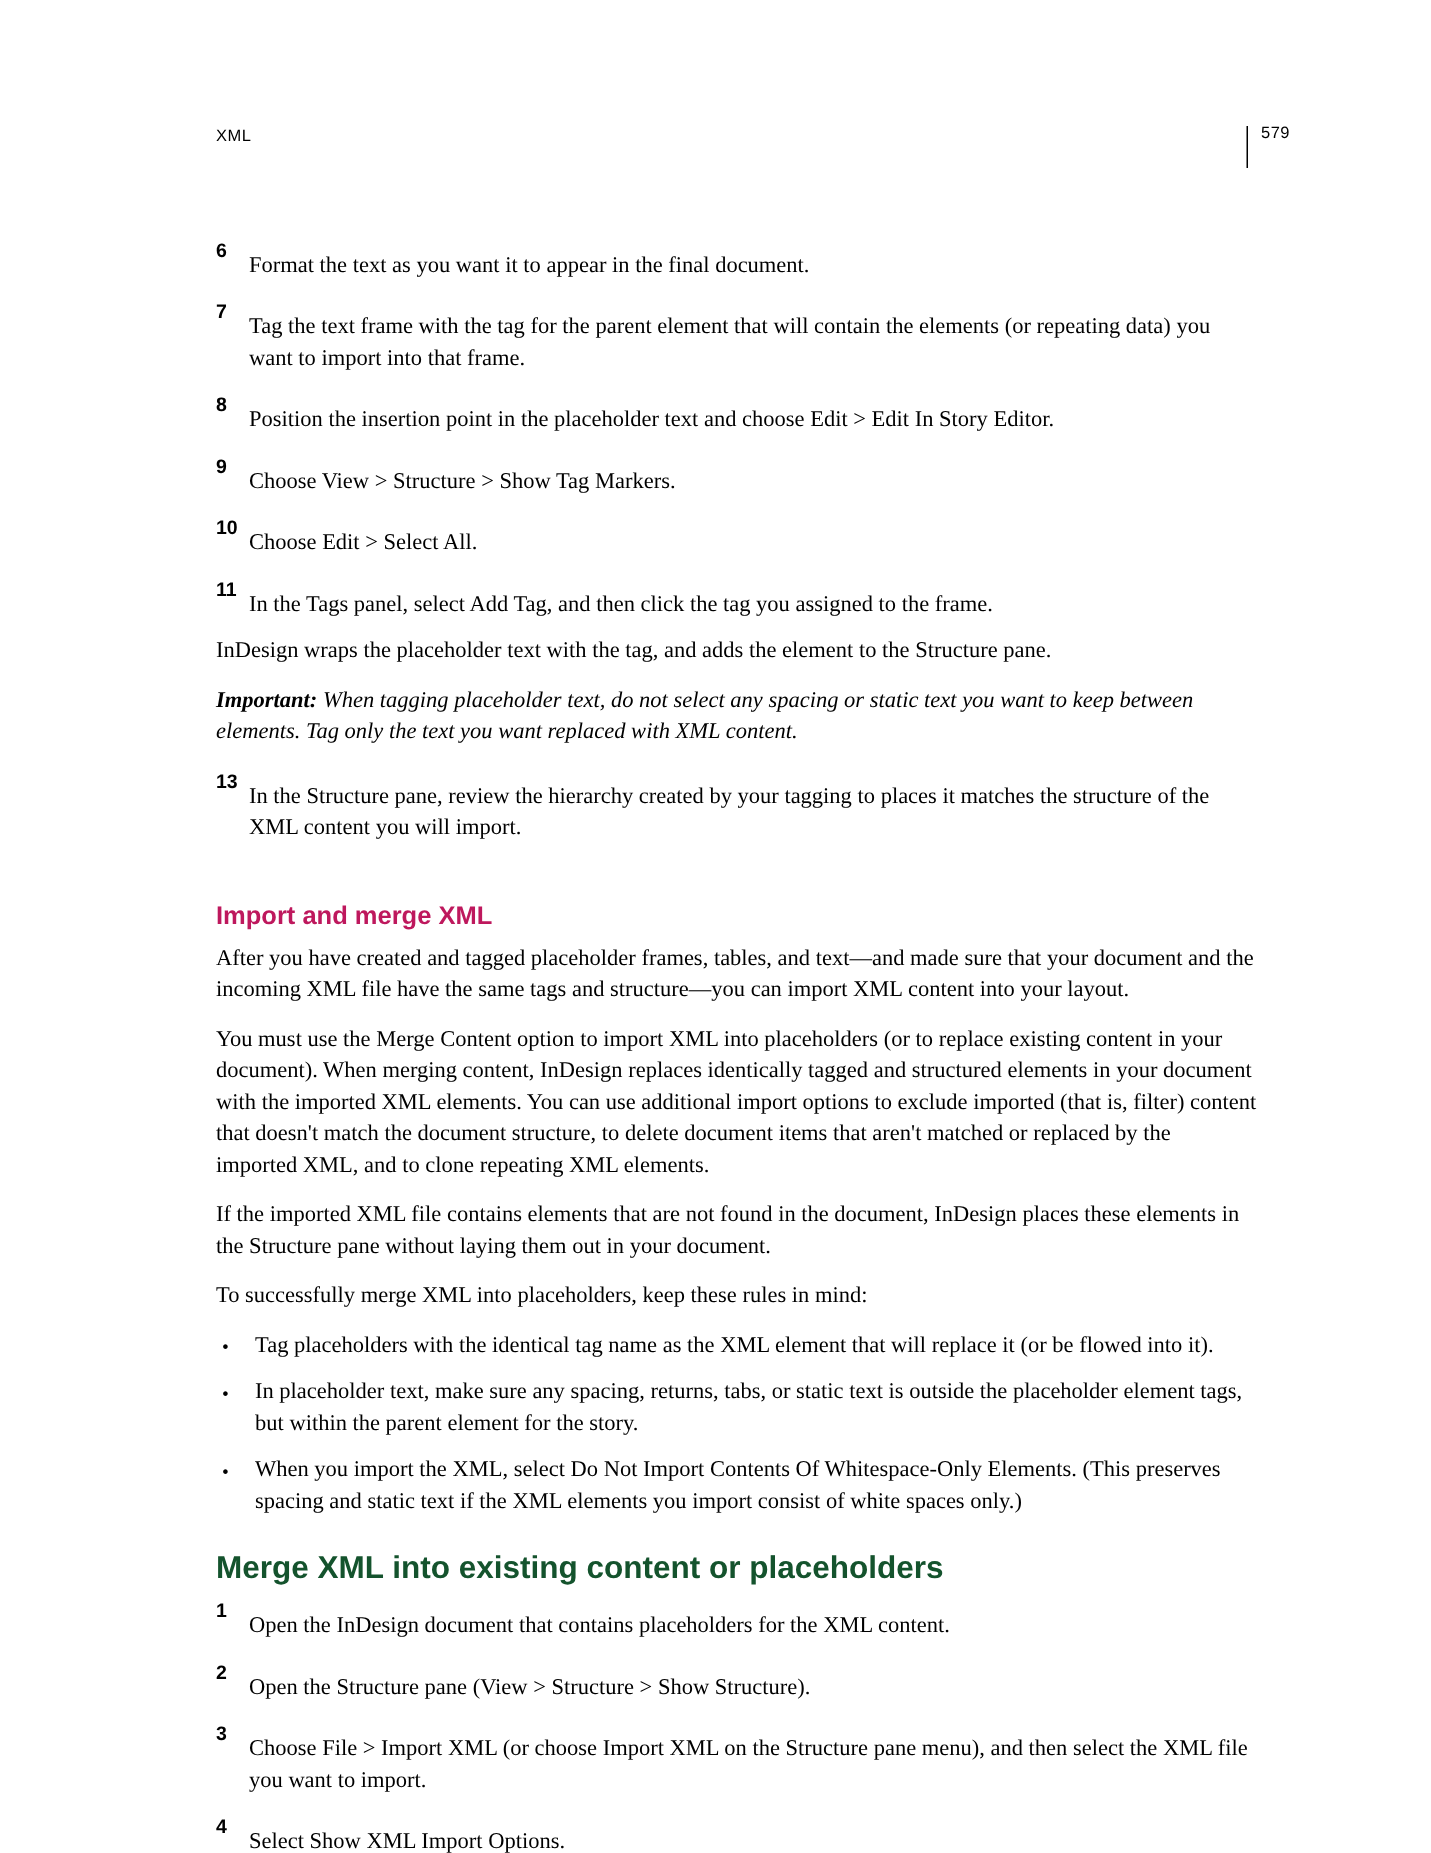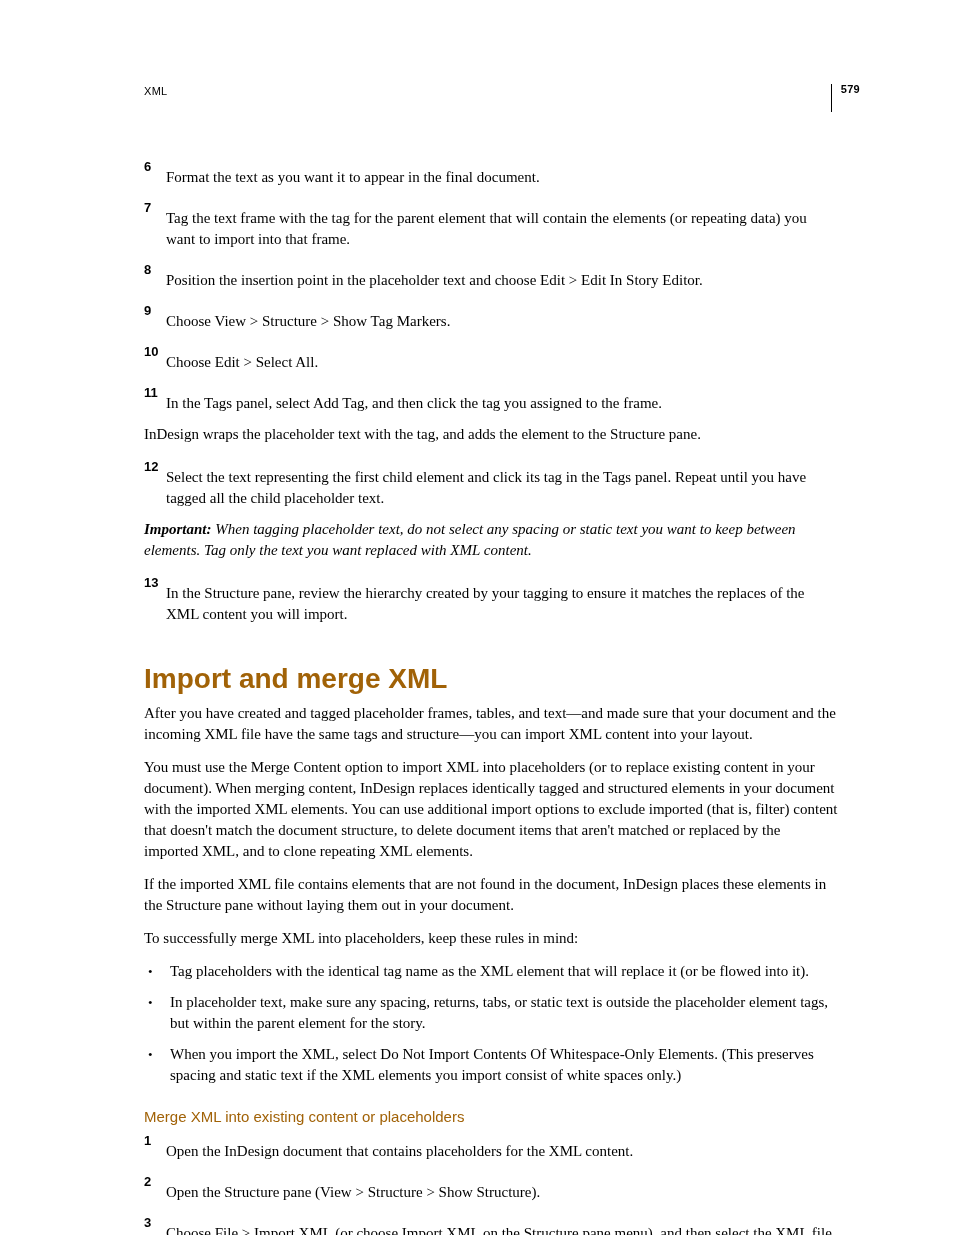--- a/index.html
+++ b/index.html
@@ -28,21 +28,21 @@
     text-transform: none;
   }
   .running-head .section-line {
     font-weight: normal;
   }
   .page-number {
     position: absolute;
     top: 0;
     right: -22px;
     font-family: "Myriad Pro", "Helvetica Neue", Arial, sans-serif;
-    font-weight: bold;
+    font-weight: normal;
     font-size: 11px;
     padding-left: 9px;
     border-left: 1px solid #000;
     line-height: 1;
     height: 28px;
   }
   .page-number span {
     position: relative;
     top: 0;
   }
@@ -84,30 +84,30 @@
     text-align: center;
   }
   p.note .notetext {
     font-style: italic;
     text-align: center;
   }
 
   h2.section {
     font-family: "Myriad Pro", "Helvetica Neue", Arial, sans-serif;
     font-weight: bold;
-    font-size: 28px;
+    font-size: 17px;
     margin: 38px 0 8px 0;
-    color: #a16207;
+    color: #be185d;
   }
   h3.subsection {
     font-family: "Myriad Pro", "Helvetica Neue", Arial, sans-serif;
-    font-weight: normal;
-    font-size: 15px;
+    font-weight: bold;
+    font-size: 21px;
     margin: 22px 0 6px 0;
-    color: #a16207;
+    color: #14532d;
   }
 
   ul.bullets {
     list-style: none;
     padding: 0;
     margin: 0 0 6px 0;
   }
   ul.bullets > li {
     display: flex;
     margin: 0 0 10px 0;
@@ -171,35 +171,29 @@
         <span class="txt">Choose Edit &gt; Select All.</span>
       </li>
     <li>
         <span class="num">11</span>
         <span class="txt">In the Tags panel, select Add Tag, and then click the tag you assigned to the frame.</span>
       </li>
   </ol>
 
   <p class="body">InDesign wraps the placeholder text with the tag, and adds the element to the Structure pane.</p>
 
-  <ol class="steps">
-    <li>
-        <span class="num">12</span>
-        <span class="txt">Select the text representing the first child element and click its tag in the Tags panel. Repeat until you have tagged all the child placeholder text.</span>
-      </li>
-  </ol>
 
   <p class="note">
     <span class="label">Important:</span><span class="notetext"> When tagging placeholder text, do not select any spacing or static text you want to keep between elements. Tag only the text you want replaced with XML content.</span>
   </p>
 
   <ol class="steps">
     <li>
         <span class="num">13</span>
-        <span class="txt">In the Structure pane, review the hierarchy created by your tagging to ensure it matches the replaces of the XML content you will import.</span>
+        <span class="txt">In the Structure pane, review the hierarchy created by your tagging to places it matches the structure of the XML content you will import.</span>
       </li>
   </ol>
 
   <h2 class="section">Import and merge XML</h2>
 
   <p class="body">After you have created and tagged placeholder frames, tables, and text—and made sure that your document and the incoming XML file have the same tags and structure—you can import XML content into your layout.</p>
   <p class="body">You must use the Merge Content option to import XML into placeholders (or to replace existing content in your document). When merging content, InDesign replaces identically tagged and structured elements in your document with the imported XML elements. You can use additional import options to exclude imported (that is, filter) content that doesn't match the document structure, to delete document items that aren't matched or replaced by the imported XML, and to clone repeating XML elements.</p>
   <p class="body">If the imported XML file contains elements that are not found in the document, InDesign places these elements in the Structure pane without laying them out in your document.</p>
   <p class="body">To successfully merge XML into placeholders, keep these rules in mind:</p>
 

